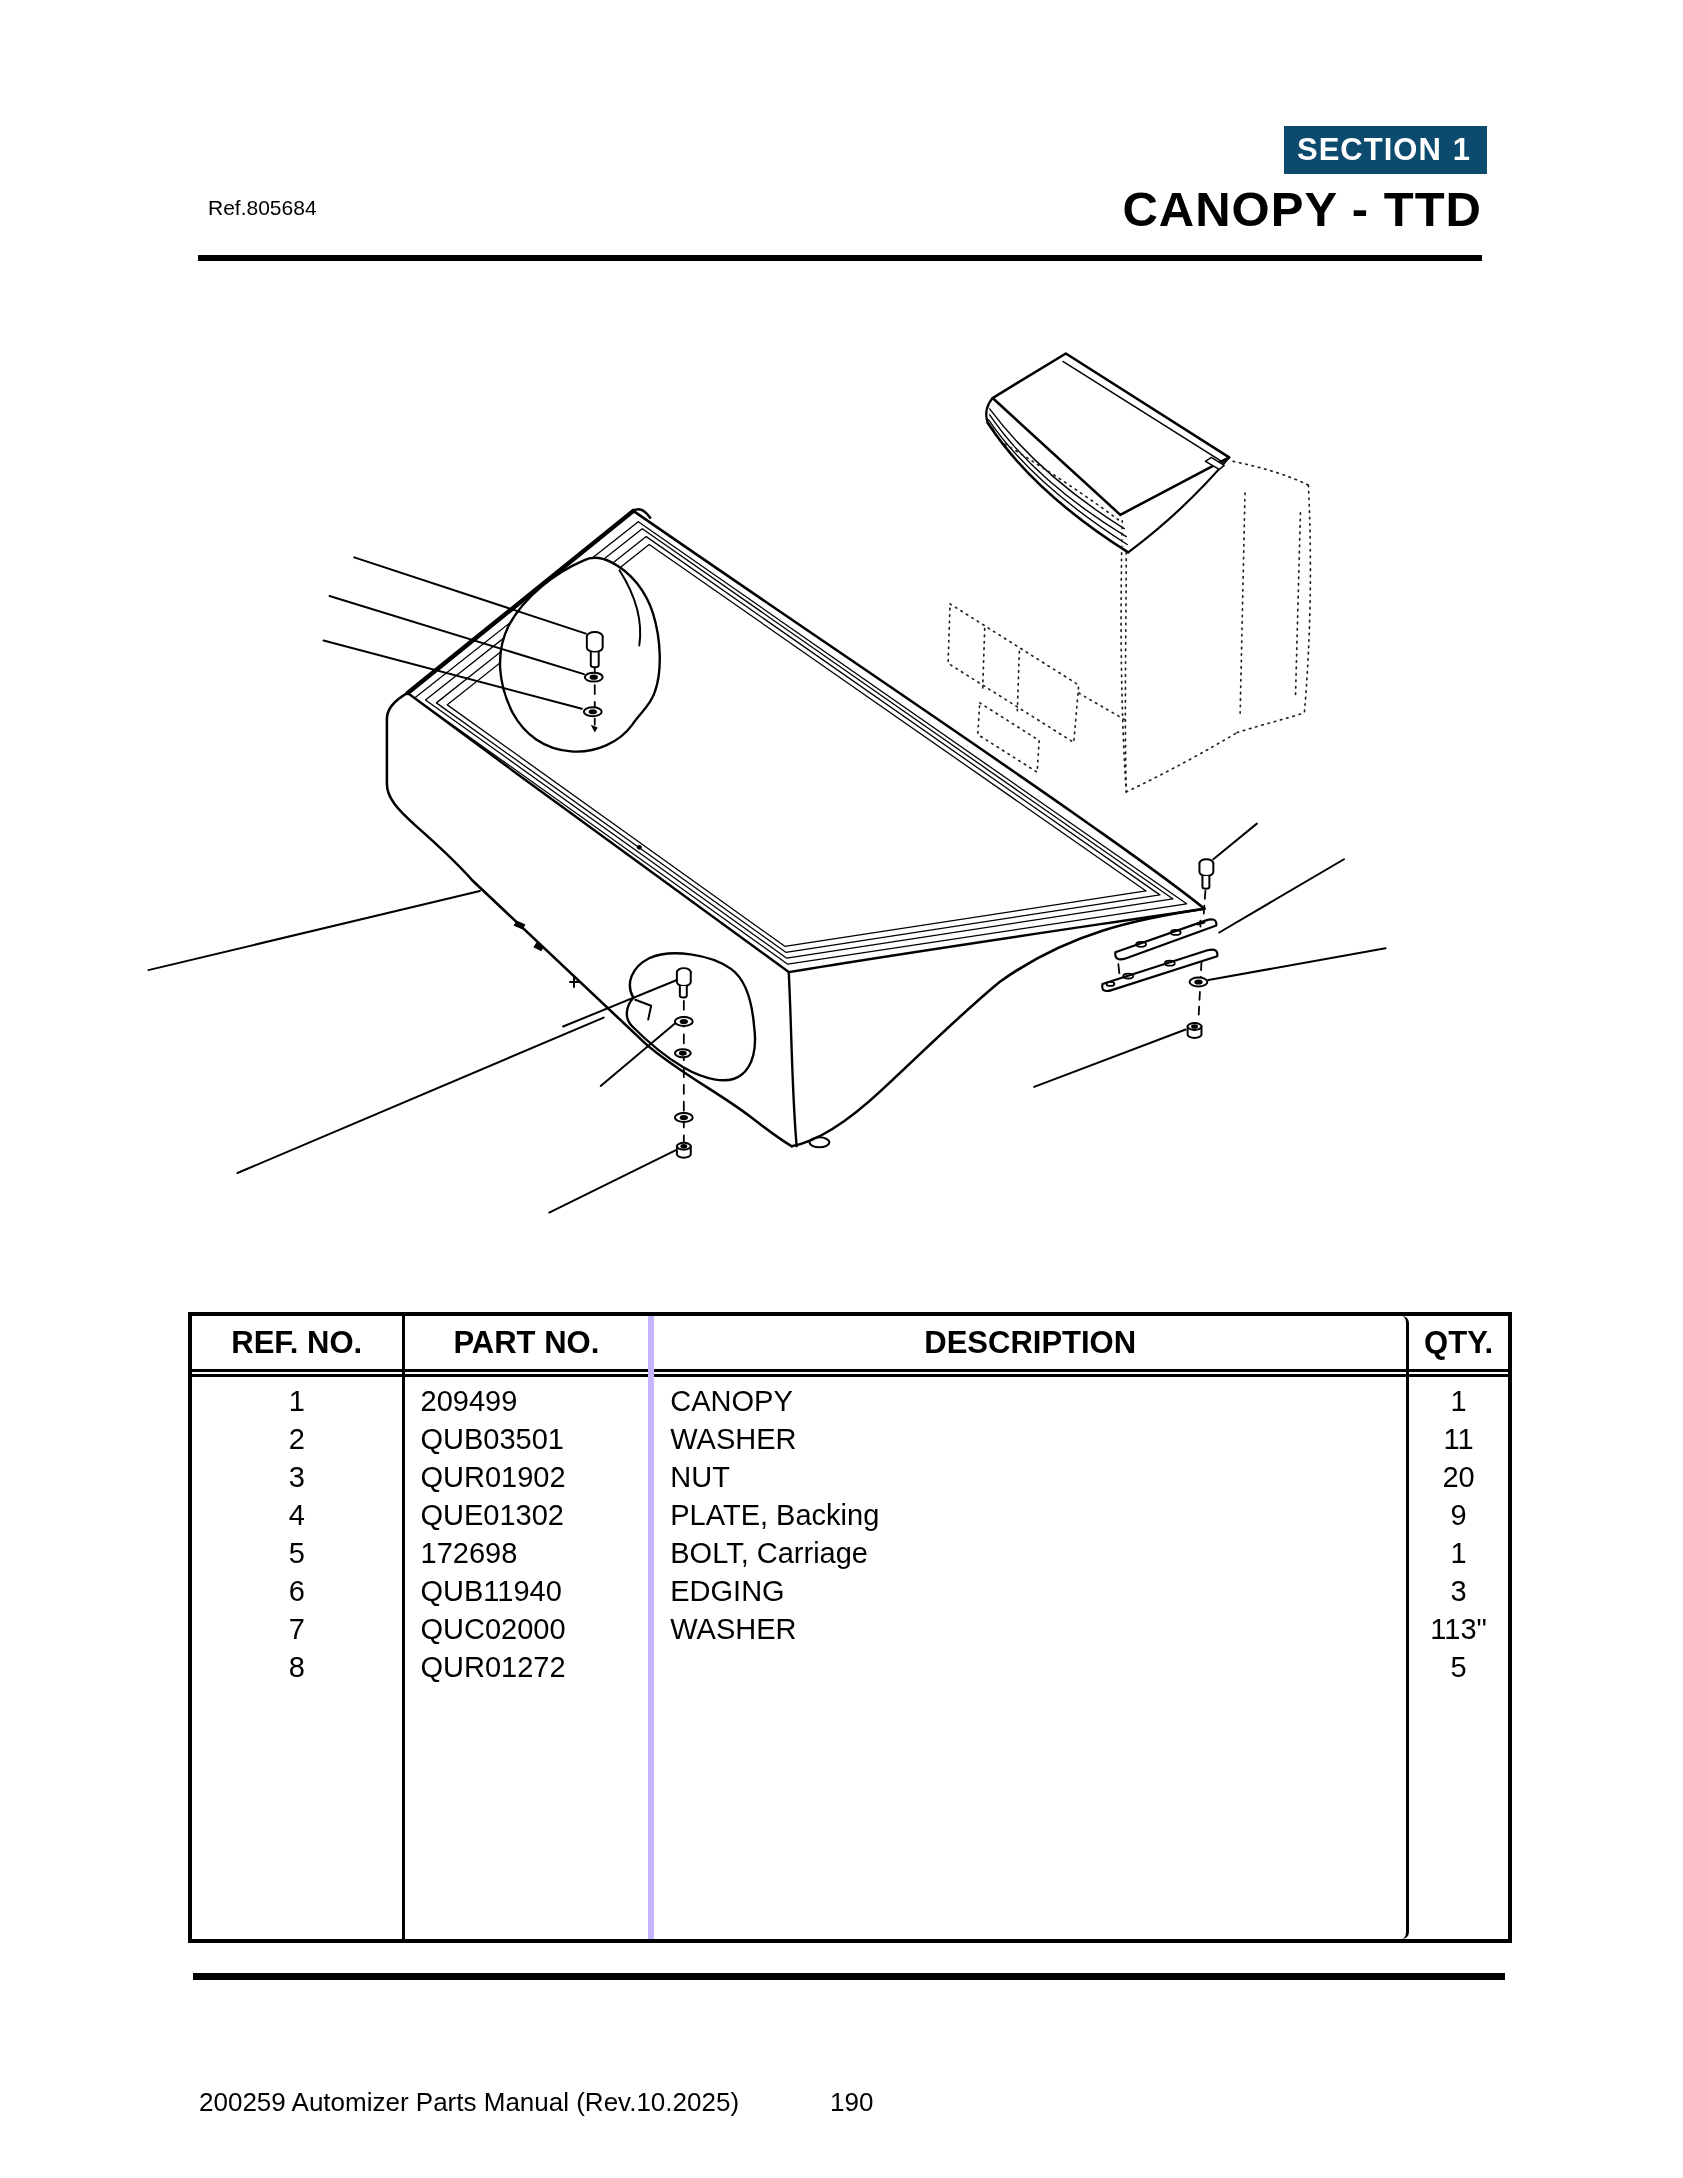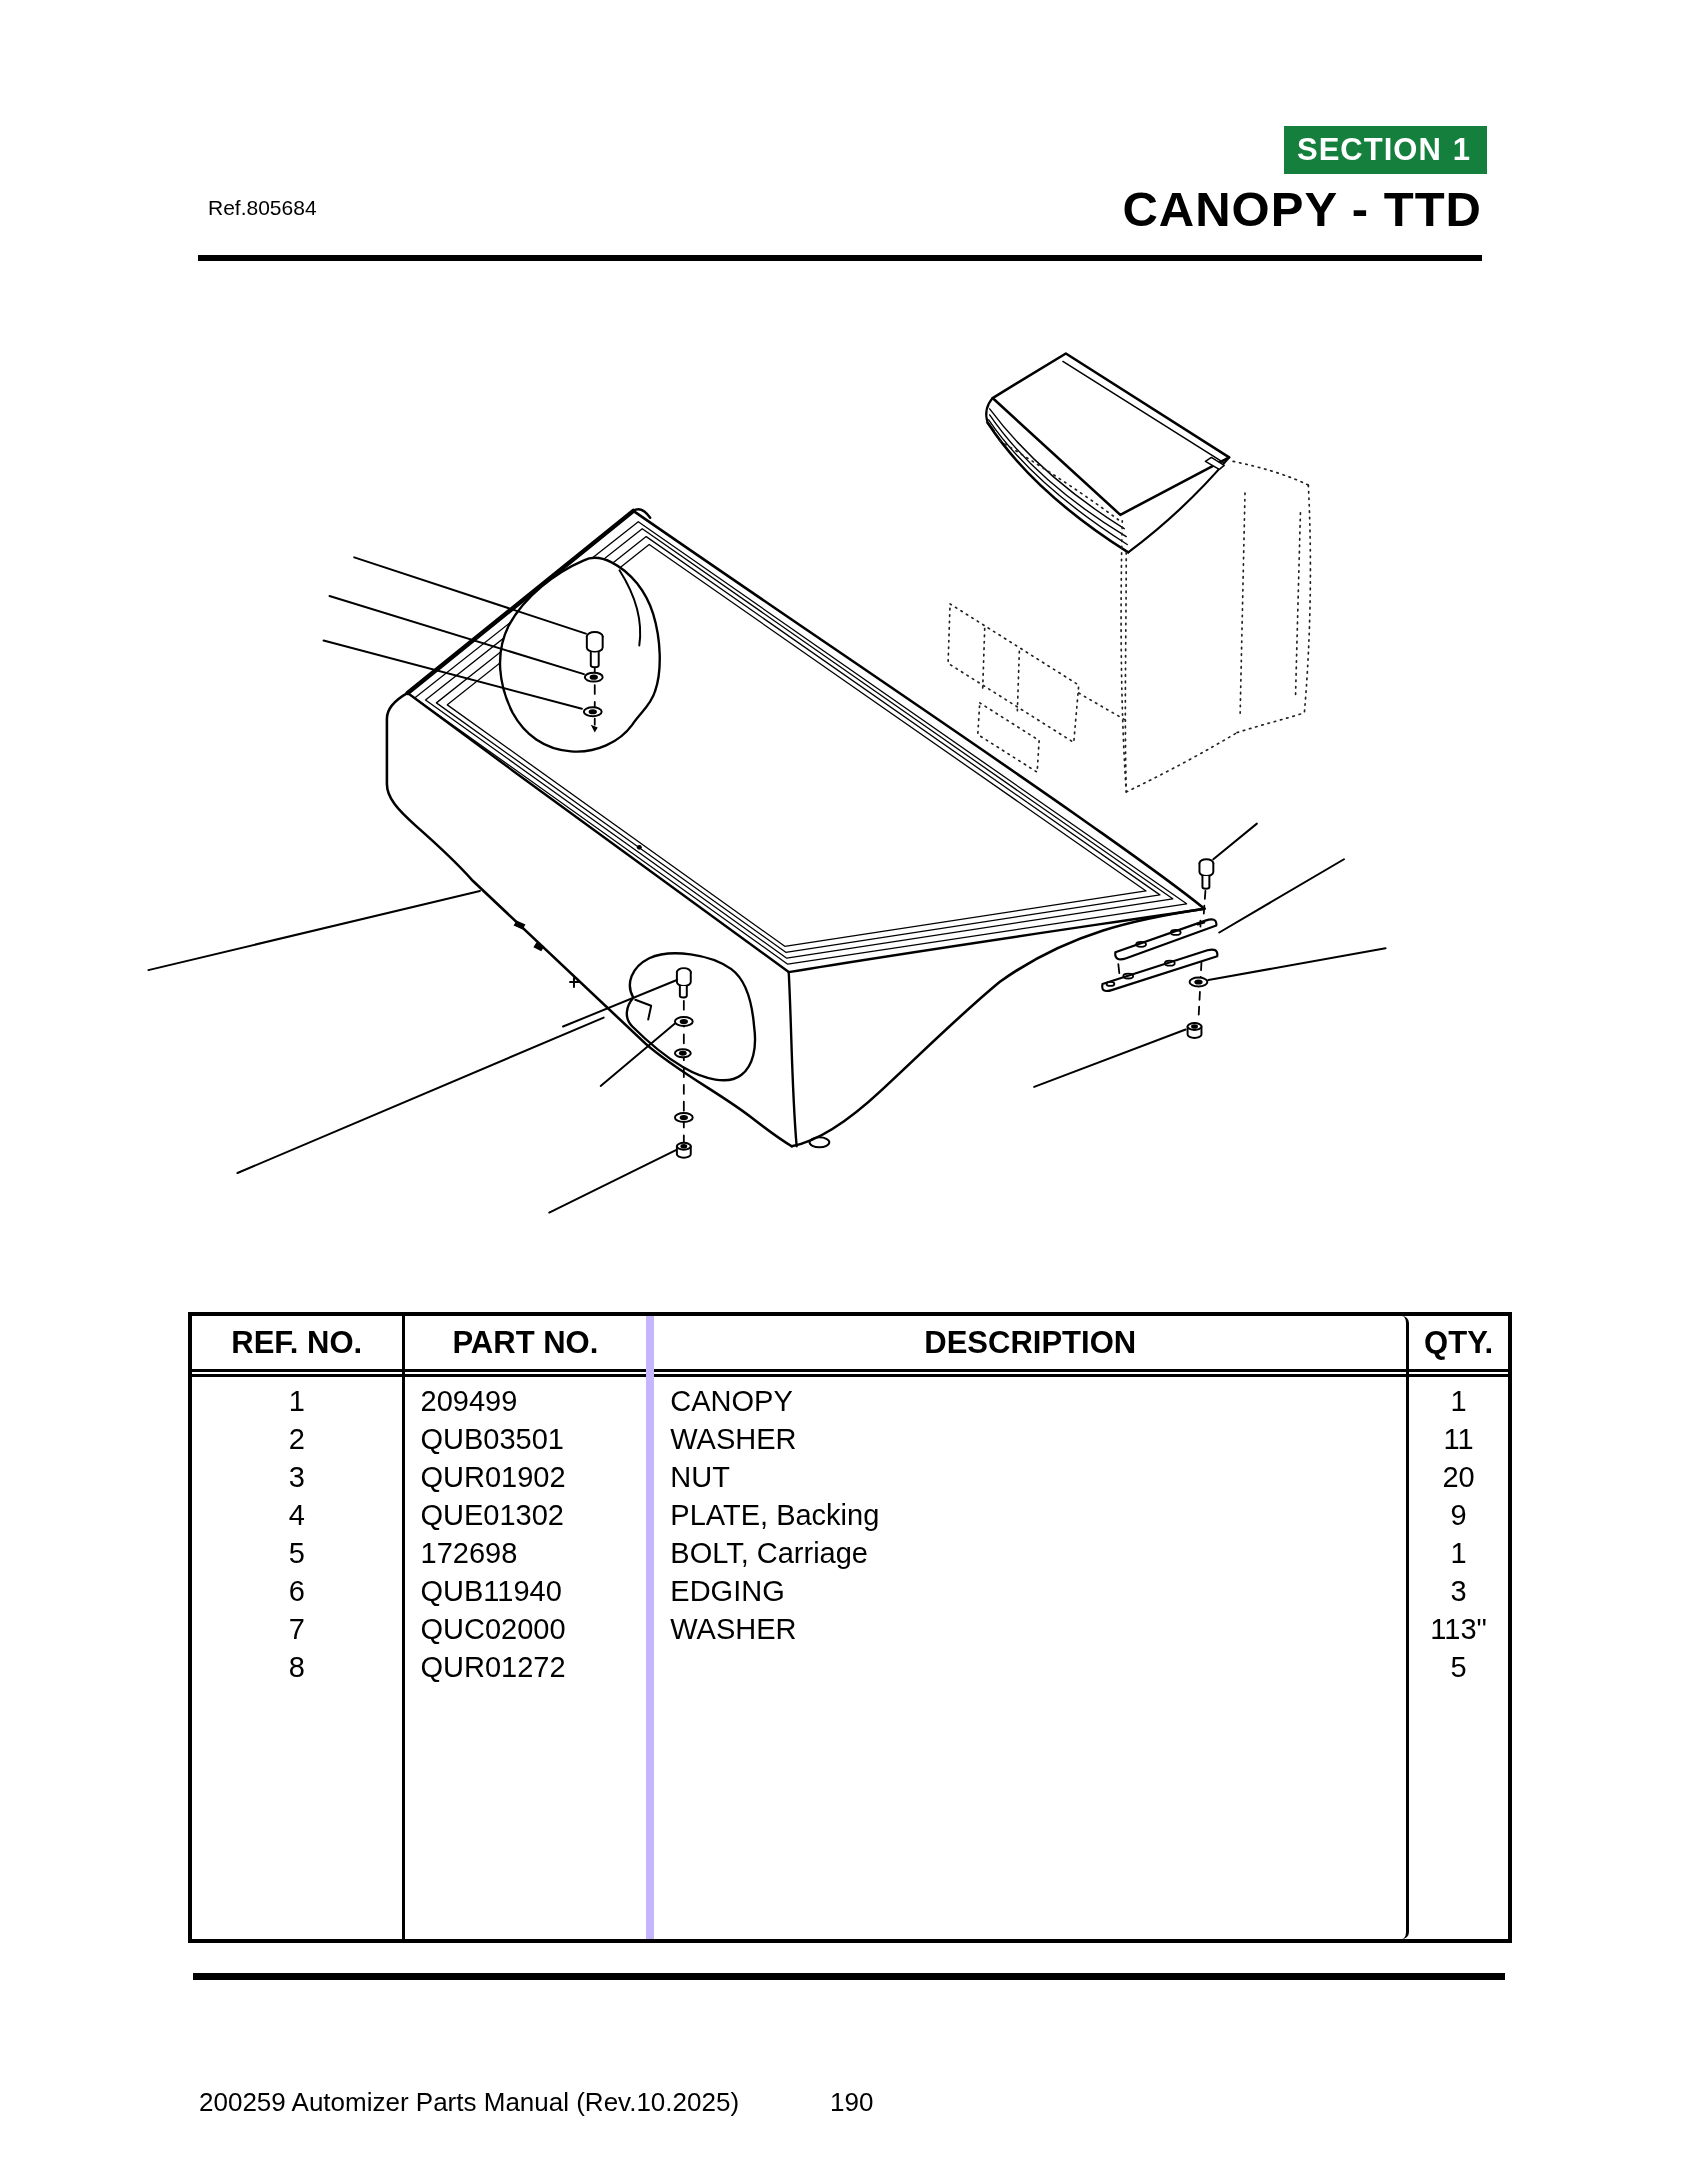--- a/index.html
+++ b/index.html
@@ -7,40 +7,40 @@
     position:relative;width:1683px;height:2178px;background:#ffffff;
     font-family:"Liberation Sans", sans-serif;color:#000;overflow:hidden;
     margin:0 auto;
   }
   
   .ref-label{
     position:absolute;left:208px;top:196px;font-size:21px;
   }
   .section-box{
     position:absolute;left:1284px;top:126px;width:203px;height:48px;
-    background:#15803d;color:#fff;display:flex;align-items:center;
+    background:#0c4a6e;color:#fff;display:flex;align-items:center;
     justify-content:space-between;padding:0 16px 0 13px;box-sizing:border-box;
     font-size:31px;font-weight:bold;letter-spacing:1px;
   }
   .page-title{
     position:absolute;right:201px;top:181px;font-size:49px;font-weight:bold;
     letter-spacing:1px;white-space:nowrap;
   }
   .rule-top{position:absolute;left:198px;top:255px;width:1284px;height:6px;background:#000;}
   .rule-bottom{position:absolute;left:193px;top:1973px;width:1312px;height:7px;background:#000;}
   
   .diagram{position:absolute;left:89px;top:277px;width:1445px;height:1020px;}
   
   .parts-table{
     position:absolute;left:188px;top:1312px;width:1324px;height:631px;
     border:4px solid #000;box-sizing:border-box;display:flex;background:#fff;
   }
   .pt-col{display:flex;flex-direction:column;box-sizing:border-box;}
   .pt-col.ref {width:217px;border-right:3px solid #000;}
-  .pt-col.part{width:255px;border-right:8px solid #c4b5fd;}
+  .pt-col.part{width:255px;border-right:6px solid #c4b5fd;}
   .pt-col.desc{width:771px;border-right:3px solid #000;border-radius:7px;}
   .pt-col.qty {width:101px;}
   .pt-th{
     height:53px;display:flex;align-items:center;justify-content:center;
     font-size:31px;font-weight:bold;border-bottom:8px double #000;
     flex:0 0 auto;box-sizing:content-box;
   }
   .pt-body{padding-top:5px;}
   .pt-td{
     height:38px;line-height:38px;font-size:29px;white-space:nowrap;

